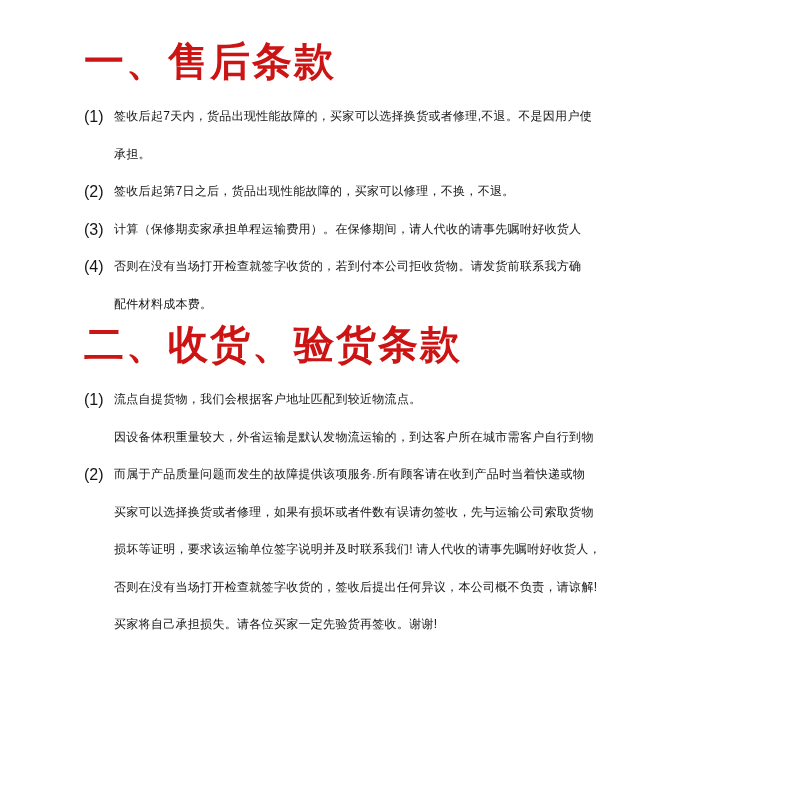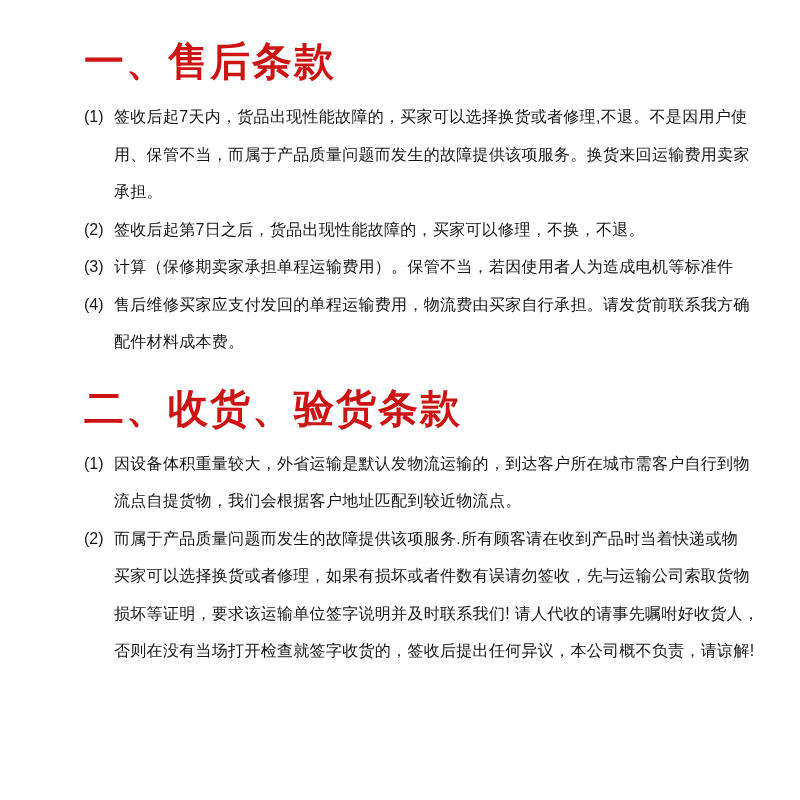--- a/index.html
+++ b/index.html
@@ -25,83 +25,82 @@
   .section-heading {
     color: var(--heading-red);
     font-size: 40px;
     line-height: 42px;
     font-weight: bold;
     letter-spacing: 2px;
     margin: 0 0 16px 0;
     white-space: nowrap;
   }
   .section-receiving .section-heading {
-    margin-top: 26px;
   }
   .term-item {
     position: relative;
     padding-left: 30px;
   }
   .item-marker {
     position: absolute;
     left: 0;
     top: 0;
     font-size: 16px;
     line-height: 37.5px;
   }
   .term-line {
-    font-size: 16px;
+    font-size: 12px;
     line-height: 37.5px;
     letter-spacing: 0.3px;
     white-space: nowrap;
   }
 </style>
 </head>
 <body>
 
 <div class="page">
 
   <div class="section section-after-sales">
     <h1 class="section-heading">一、售后条款</h1>
 
     <div class="term-item">
       <span class="item-marker">(1)</span>
       <div class="term-line">签收后起7天内，货品出现性能故障的，买家可以选择换货或者修理,不退。不是因用户使</div>
-      <div class="term-line">用、保管不当，而属于产品质量问题而发生的故障提供该项服务。换货来回运输费用卖家</div>
       <div class="term-line">承担。</div>
     </div>
 
     <div class="term-item">
       <span class="item-marker">(2)</span>
       <div class="term-line">签收后起第7日之后，货品出现性能故障的，买家可以修理，不换，不退。</div>
     </div>
 
     <div class="term-item">
       <span class="item-marker">(3)</span>
-      <div class="term-line">计算（保修期卖家承担单程运输费用）。保管不当，若因使用者人为造成电机等标准件</div>
+      <div class="term-line">计算（保修期卖家承担单程运输费用）。在保修期间，请人代收的请事先嘱咐好收货人</div>
     </div>
 
     <div class="term-item">
       <span class="item-marker">(4)</span>
-      <div class="term-line">售后维修买家应支付发回的单程运输费用，物流费由买家自行承担。请发货前联系我方确</div>
+      <div class="term-line">否则在没有当场打开检查就签字收货的，若到付本公司拒收货物。请发货前联系我方确</div>
       <div class="term-line">配件材料成本费。</div>
     </div>
   </div>
 
   <div class="section section-receiving">
     <h1 class="section-heading">二、收货、验货条款</h1>
 
     <div class="term-item">
       <span class="item-marker">(1)</span>
+      <div class="term-line">流点自提货物，我们会根据客户地址匹配到较近物流点。</div>
       <div class="term-line">因设备体积重量较大，外省运输是默认发物流运输的，到达客户所在城市需客户自行到物</div>
-      <div class="term-line">流点自提货物，我们会根据客户地址匹配到较近物流点。</div>
     </div>
 
     <div class="term-item">
       <span class="item-marker">(2)</span>
       <div class="term-line">而属于产品质量问题而发生的故障提供该项服务.所有顾客请在收到产品时当着快递或物</div>
       <div class="term-line">买家可以选择换货或者修理，如果有损坏或者件数有误请勿签收，先与运输公司索取货物</div>
       <div class="term-line">损坏等证明，要求该运输单位签字说明并及时联系我们! 请人代收的请事先嘱咐好收货人，</div>
       <div class="term-line">否则在没有当场打开检查就签字收货的，签收后提出任何异议，本公司概不负责，请谅解!</div>
+      <div class="term-line">买家将自己承担损失。请各位买家一定先验货再签收。谢谢!</div>
     </div>
   </div>
 
 </div>
 
 </body></html>

